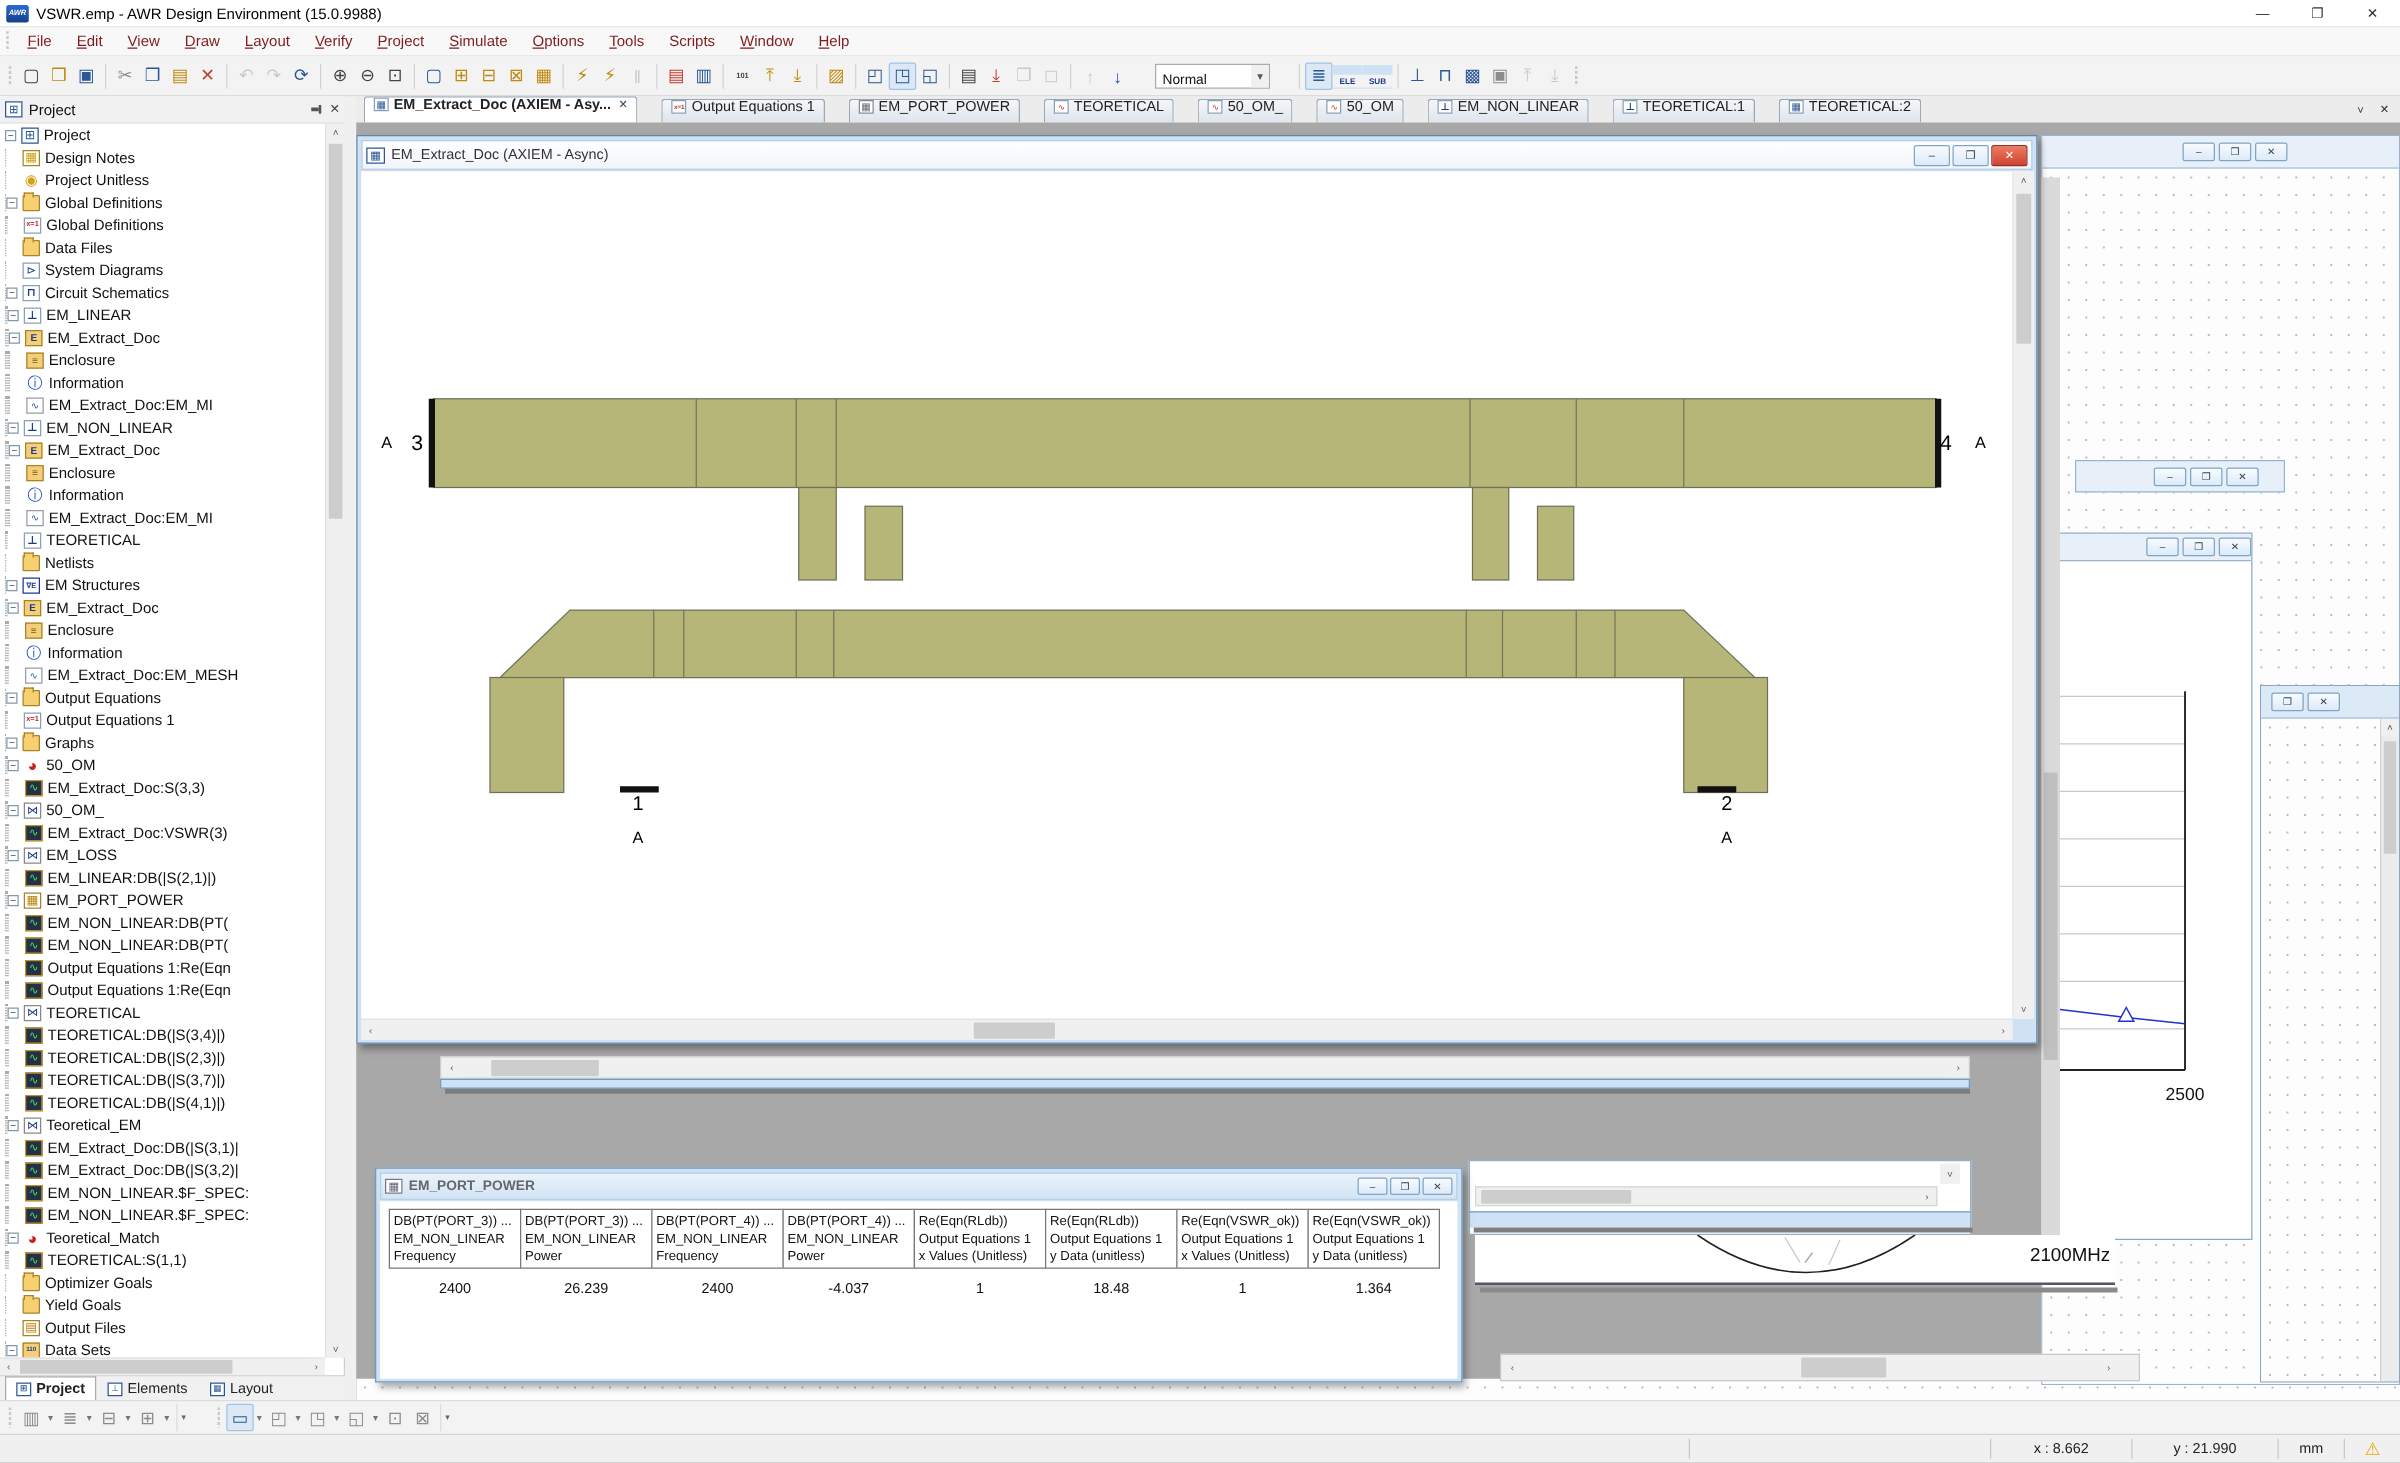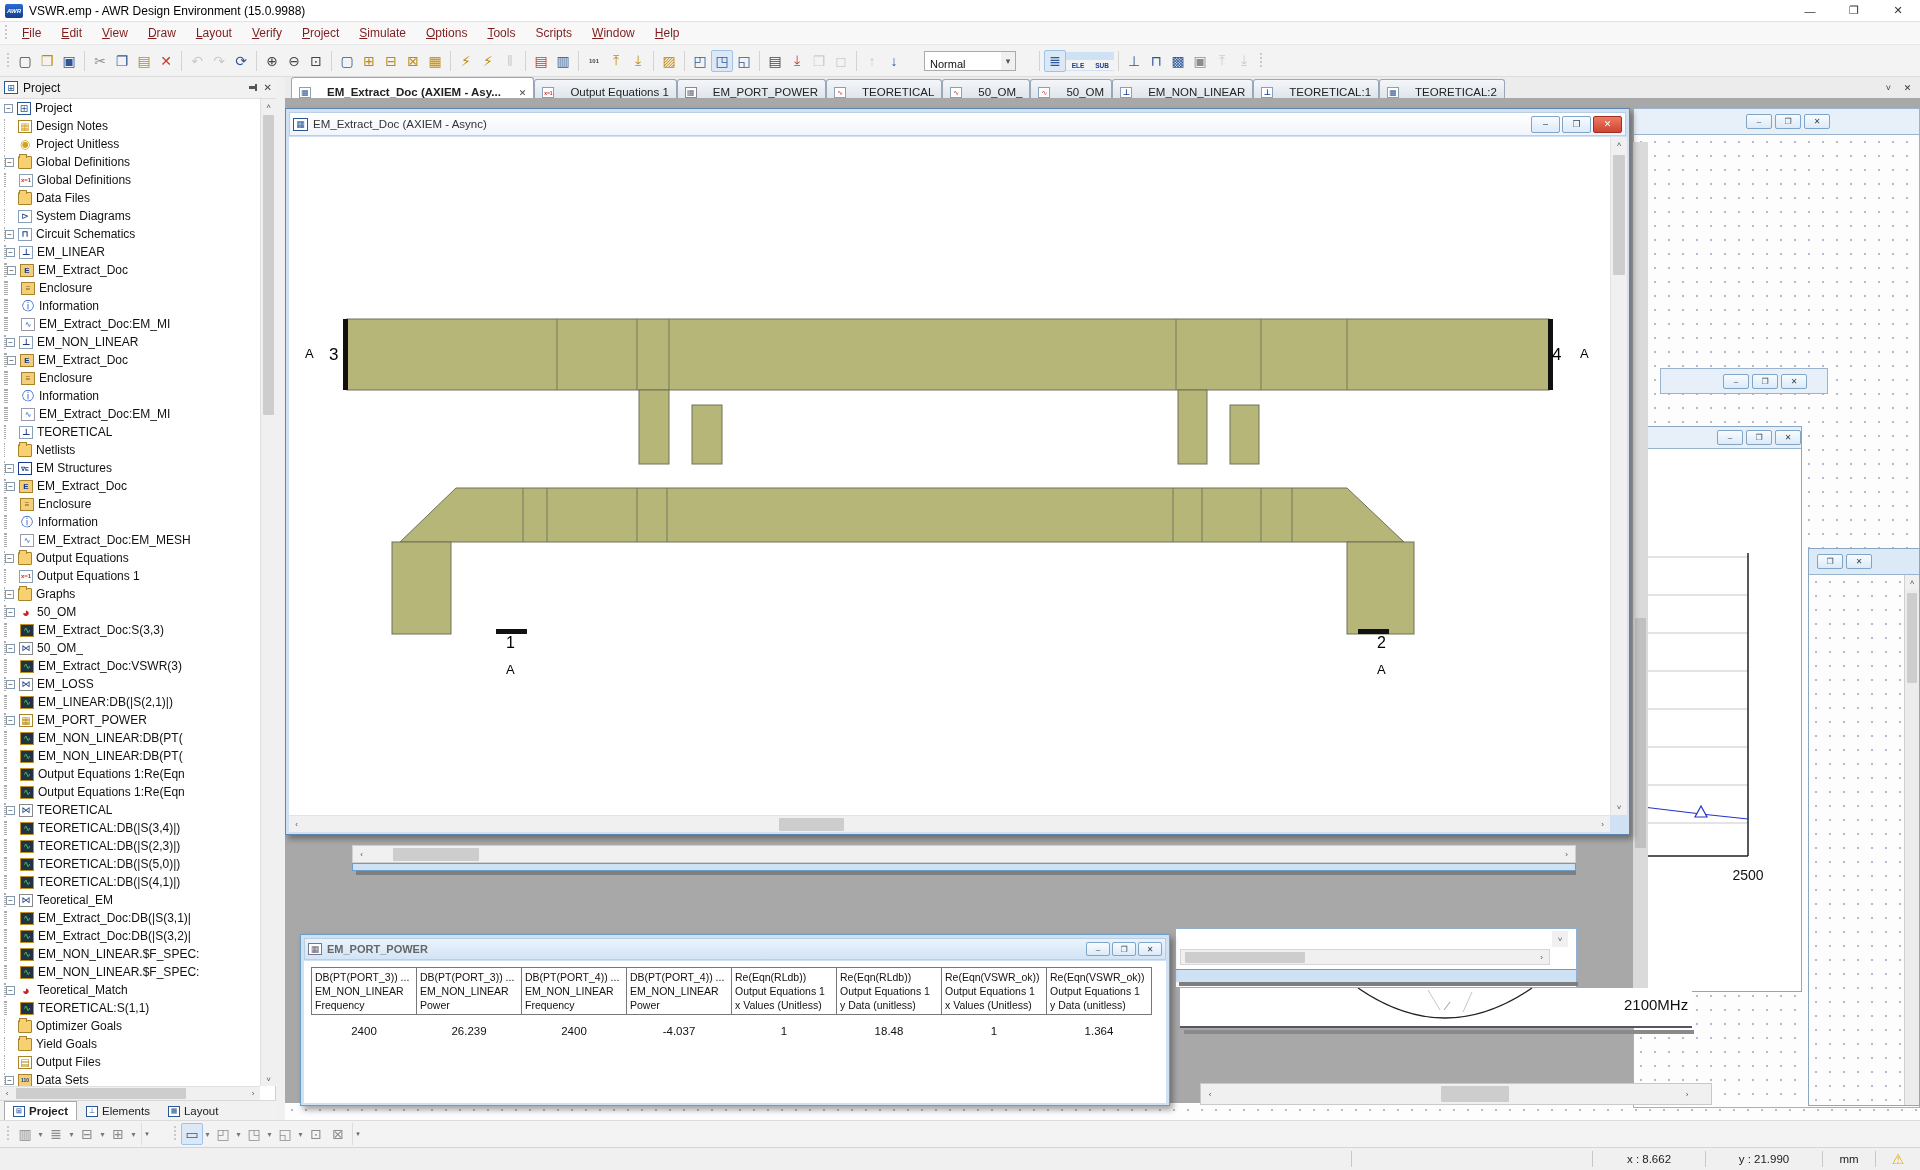--- a/index.html
+++ b/index.html
@@ -72,21 +72,21 @@
   #tree-vsb{left:260px;top:22px;width:16px;height:987px;background:#f0f0f0;border-left:1px solid #e0e0e0}
   #tree-hsb{left:0;top:1009px;width:260px;height:14px;background:#f0f0f0;border-top:1px solid #e0e0e0}
   .sb-btn{position:absolute;display:flex;align-items:center;justify-content:center;font-size:8px;color:#555;background:#f0f0f0}
   .sb-thumb{position:absolute;background:#cdcdcd;border-radius:1px}
   #panel-tabs{left:0;top:1023px;width:276px;height:20px;background:#f1f1f1;display:flex;align-items:flex-start;padding-left:4px;border-top:1px solid #d8d8d8}
   .ptab{display:flex;align-items:center;gap:4px;padding:2px 8px;font-size:11.5px;color:#222;border:1px solid transparent;height:20px}
   .ptab.active{background:#fff;border-color:#aaa;border-bottom-color:#fff;font-weight:bold}
   .ptab-ico{width:12px;height:11px;border:1px solid #2b5797;color:#2b5797;font-size:7px;display:inline-flex;align-items:center;justify-content:center;background:#fff}
   
   #tabstrip{left:285px;top:77px;width:1635px;height:21px;display:flex;align-items:flex-end;background:#ececec;padding-left:6px}
-  .doc-tab{display:flex;align-items:flex-end;gap:16px;height:19px;padding:0 7px;border:1px solid #9aa7b8;border-bottom:none;border-radius:3px 3px 0 0;background:linear-gradient(#f4f6f9,#dfe5ec);font-size:11.5px;color:#222;margin-right:0;white-space:nowrap}
+  .doc-tab{display:flex;align-items:flex-start;gap:4px;height:19px;padding:0 7px;border:1px solid #9aa7b8;border-bottom:none;border-radius:3px 3px 0 0;background:linear-gradient(#f4f6f9,#dfe5ec);font-size:11.5px;color:#222;margin-right:19px;white-space:nowrap}
   .doc-tab.active{background:#fff;height:21px;font-weight:bold}
   .tab-ico{width:12px;height:11px;display:inline-flex;align-items:center;justify-content:center;font-size:8px;border:1px solid #8aa0b8;background:#fff;flex:none}
   .tab-ico.x-em{color:#2b5797}.tab-ico.x-em::before{content:"▦"}
   .tab-ico.x-eqn::before{content:"x=1";font-size:5px;color:#c03030;font-weight:bold}
   .tab-ico.x-table{color:#667;border-color:#889}.tab-ico.x-table::before{content:"▦"}
   .tab-ico.x-graph{color:#c03030}.tab-ico.x-graph::before{content:"∿";font-size:7px}
   .tab-ico.x-sch{color:#1a3a8a}.tab-ico.x-sch::before{content:"⊥";font-weight:bold}
   .tab-close{font-size:9px;color:#444;margin-left:2px}
   #tabstrip-btns{margin-left:auto;display:flex;align-items:center;height:21px;gap:2px;padding-right:4px}
   .ts-btn{width:17px;height:17px;display:flex;align-items:center;justify-content:center;font-size:9px;color:#333}
@@ -571,21 +571,21 @@
         <span class="guides"><span class="guide"></span><span class="guide"></span><span class="guide"></span></span>
         <span class="twisty noexp"></span>
         <span class="ti ti-gitem"></span>
         <span class="tlabel">TEORETICAL:DB(|S(2,3)|)</span>
       </div>
 
       <div class="tree-row">
         <span class="guides"><span class="guide"></span><span class="guide"></span><span class="guide"></span></span>
         <span class="twisty noexp"></span>
         <span class="ti ti-gitem"></span>
-        <span class="tlabel">TEORETICAL:DB(|S(5,0)|)</span>
+        <span class="tlabel">TEORETICAL:DB(|S(3,7)|)</span>
       </div>
 
       <div class="tree-row">
         <span class="guides"><span class="guide"></span><span class="guide"></span><span class="guide"></span></span>
         <span class="twisty noexp"></span>
         <span class="ti ti-gitem"></span>
         <span class="tlabel">TEORETICAL:DB(|S(4,1)|)</span>
       </div>
 
       <div class="tree-row">

